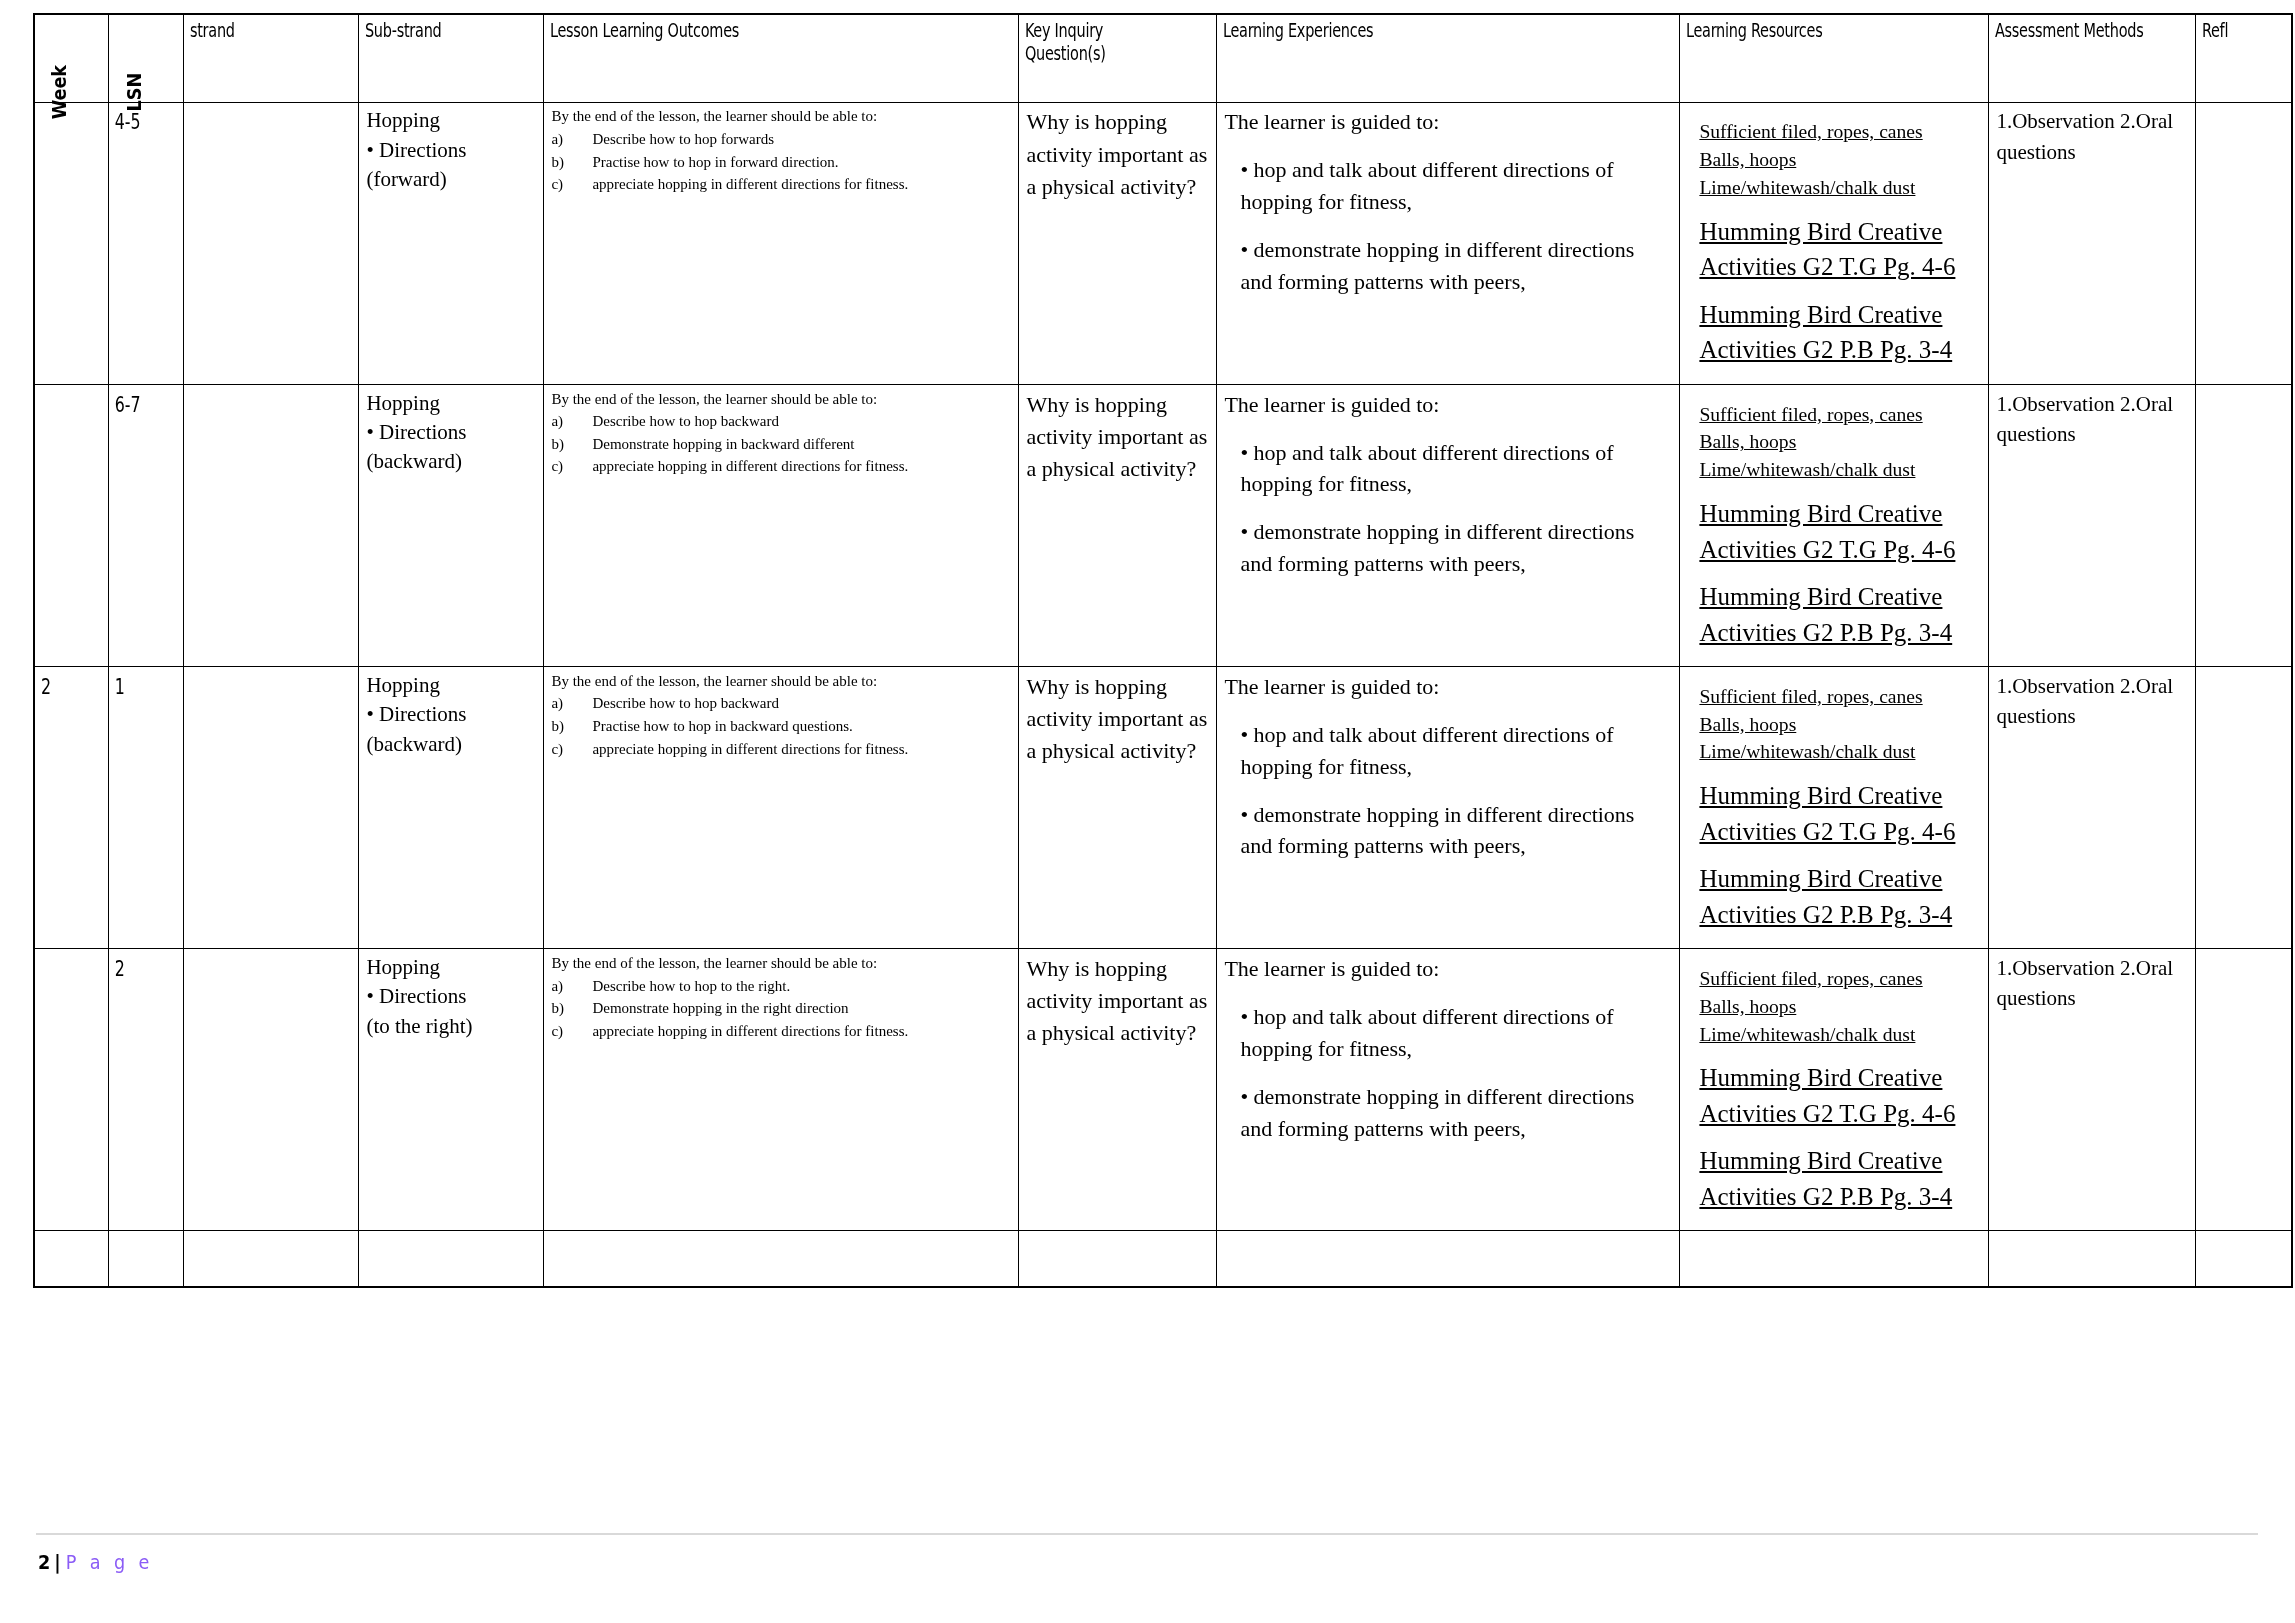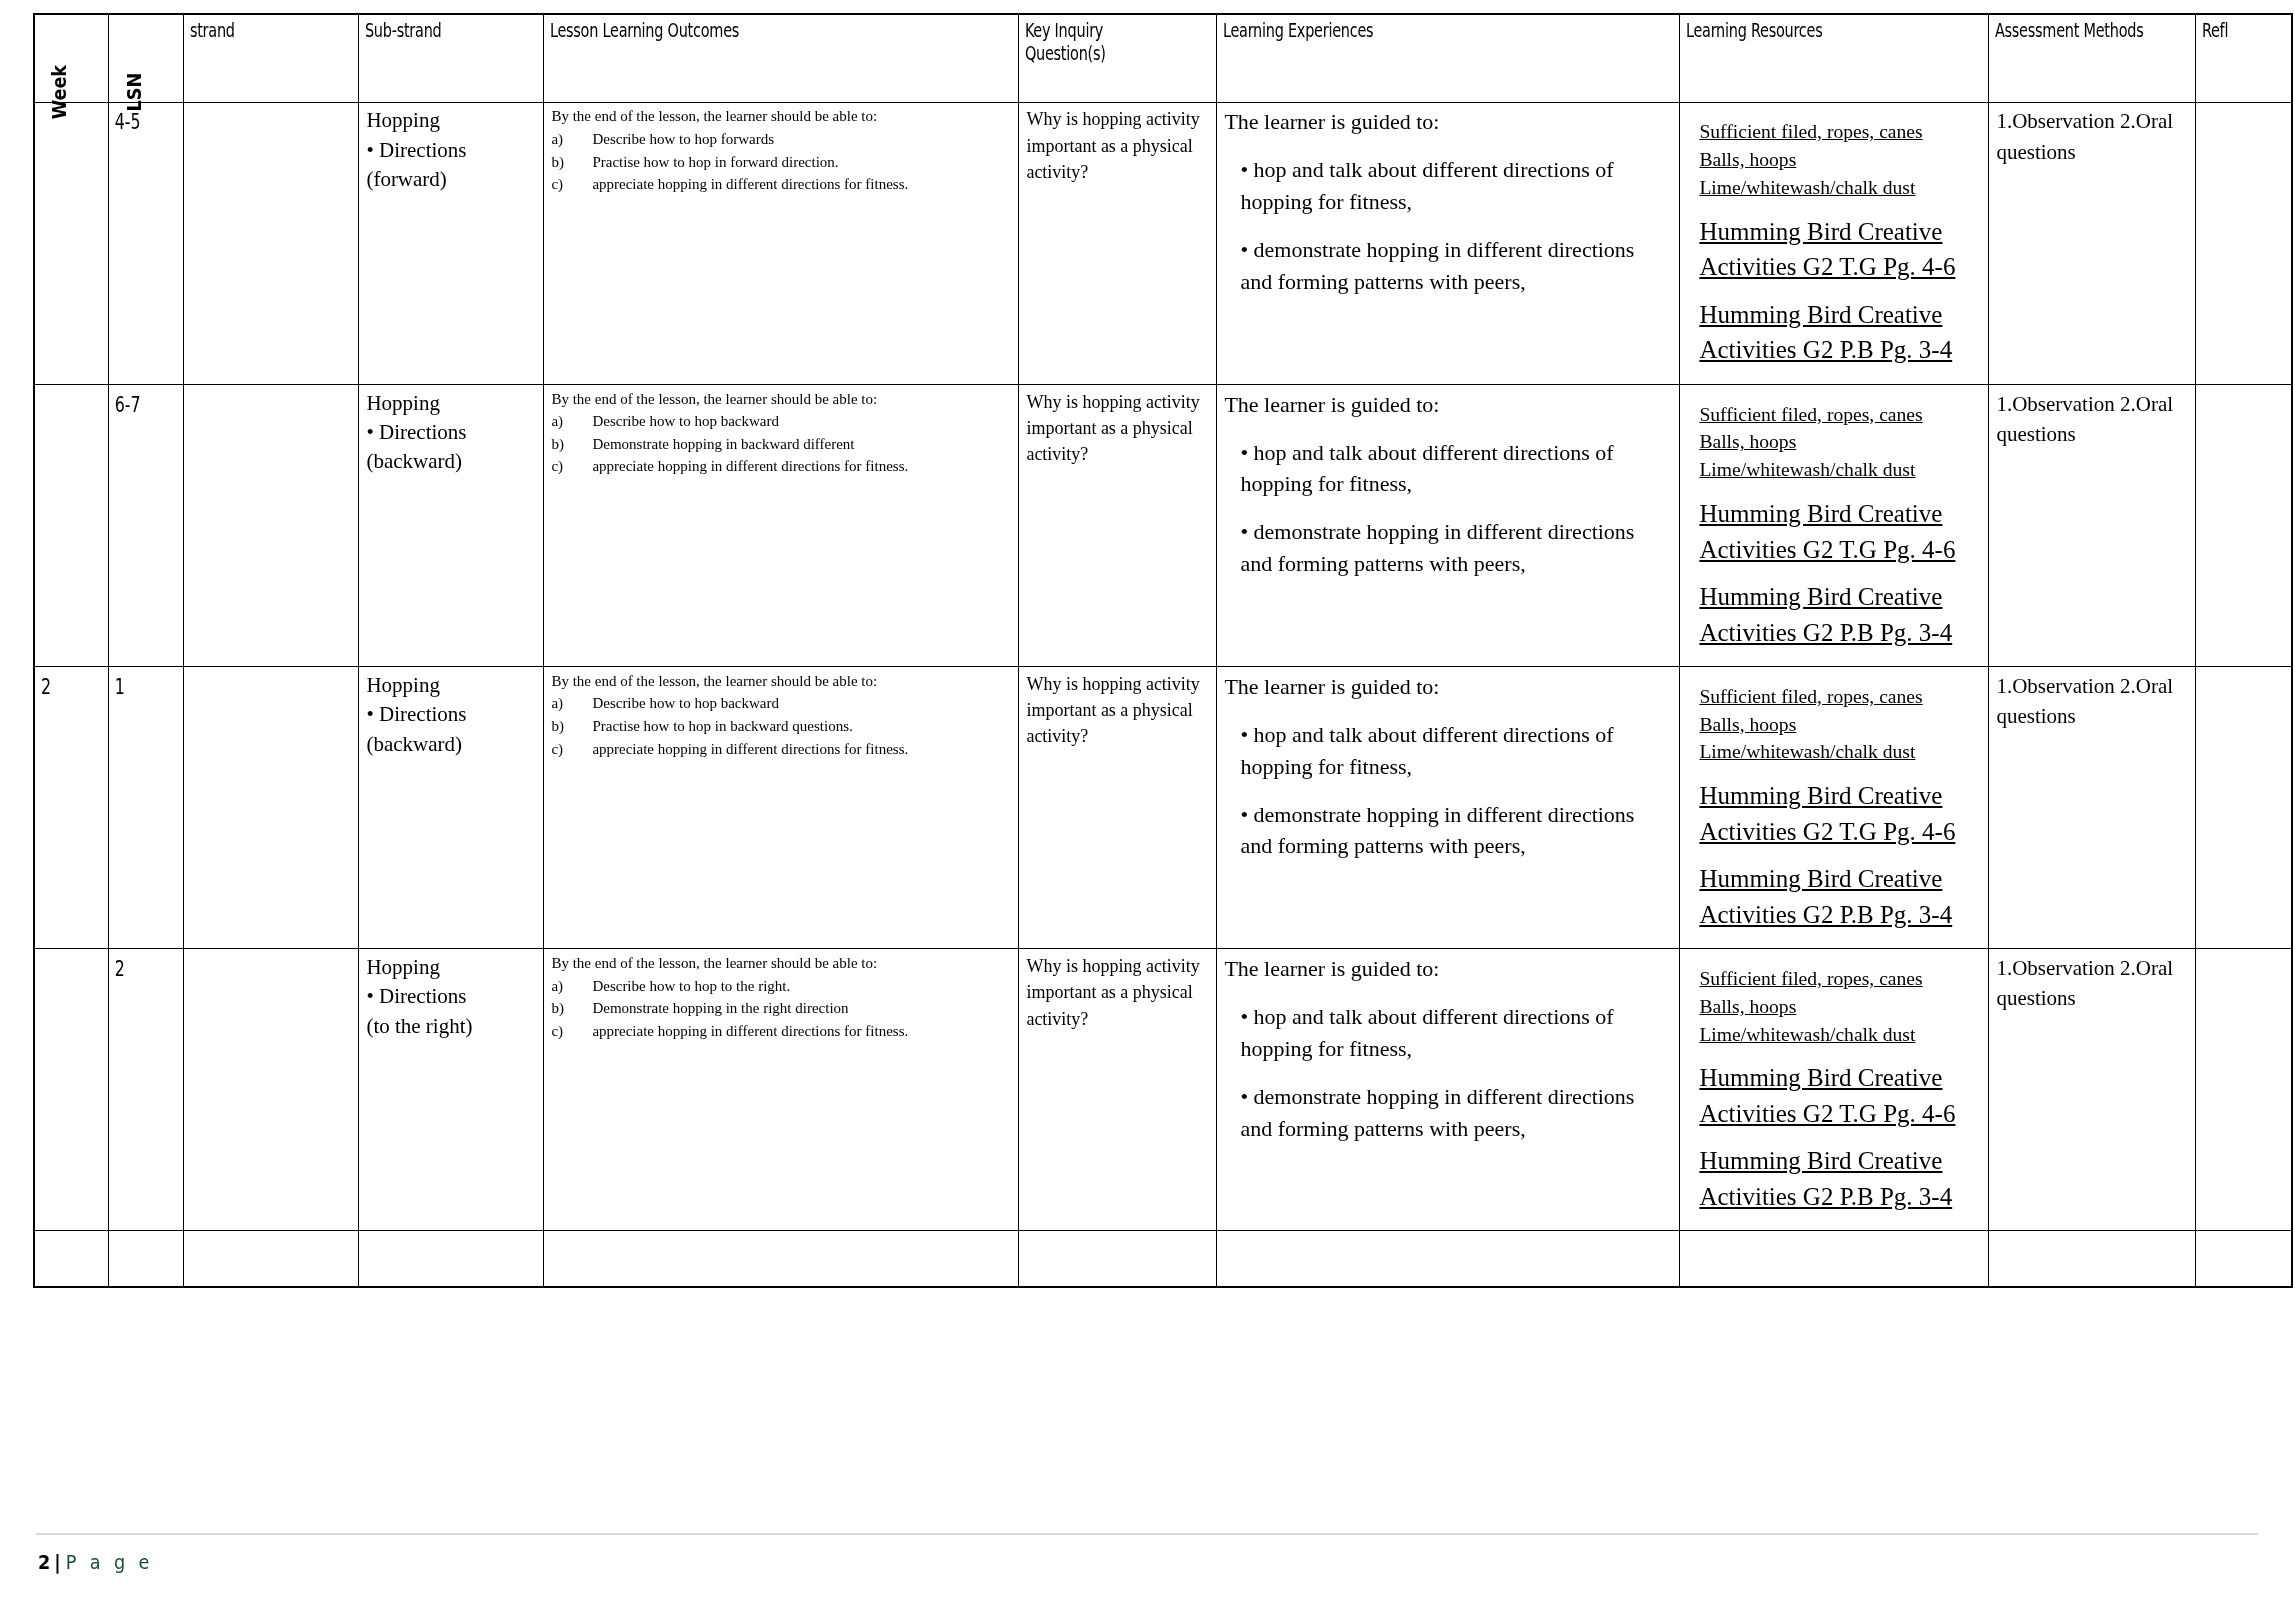--- a/index.html
+++ b/index.html
@@ -110,21 +110,21 @@
   }
 
   td.sub {
     font-size: 21px;
     line-height: 1.40;
     padding-left: 9.2px;
     padding-top: 6.5px;
   }
 
   td.llo { padding-left: 9.2px; padding-top: 6.5px; }
-  td.kiq { padding-left: 9.2px; padding-top: 6.5px; font-size: 18px; line-height: 1.46; }
+  td.kiq { padding-left: 9.2px; padding-top: 6.5px; font-size: 22px; line-height: 1.46; }
   td.lexp { padding-left: 9.2px; padding-top: 6.5px; font-size: 22px; line-height: 1.45; }
   td.lres { padding-left: 9.2px; padding-top: 6.5px; font-size: 19.6px; line-height: 1.42; }
   td.assess { padding-left: 9.2px; padding-top: 6.5px; font-size: 21px; line-height: 1.45; }
 
   .lead { margin: 0 0 1.3px 0; }
 
   ol.outcomes {
     list-style: none;
     margin: 0;
     padding: 0;
@@ -181,21 +181,21 @@
   .footer .pnum {
     font-weight: bold;
     color: #000;
   }
   .footer .sep {
     color: #000;
     font-weight: bold;
     padding: 0 5.2px 0 3.9px;
   }
   .footer .pword {
-    color: #14532d;
+    color: #8b5cf6;
     letter-spacing: 3.9px;
   }
 </style>
 </head>
 <body>
 
 <div class="page">
 
   <table class="scheme">
     <colgroup>

